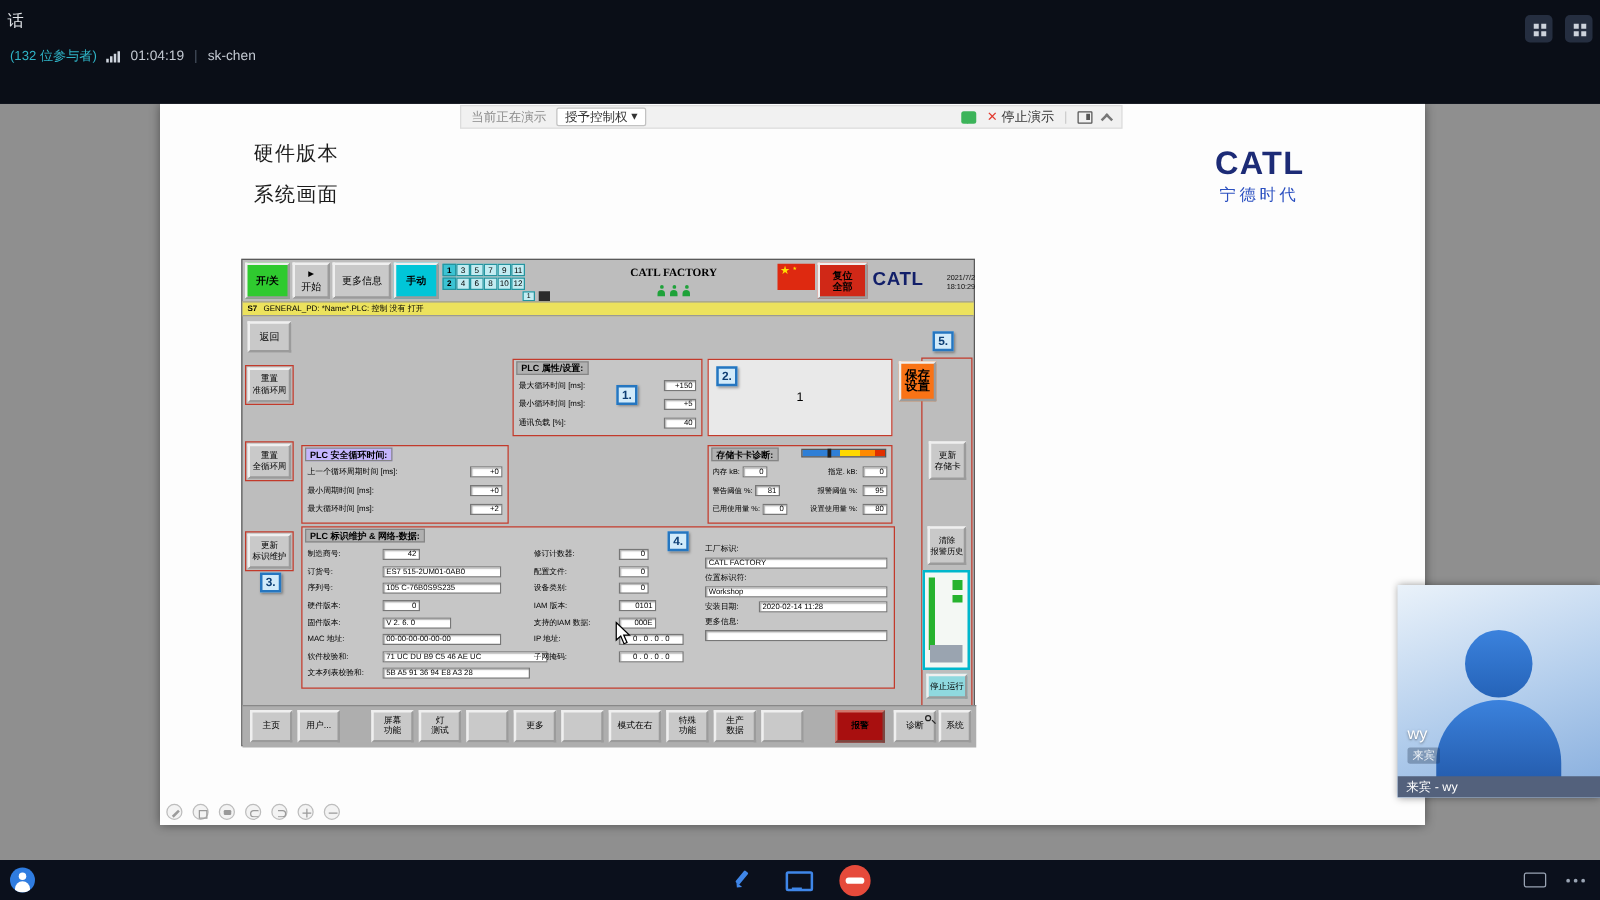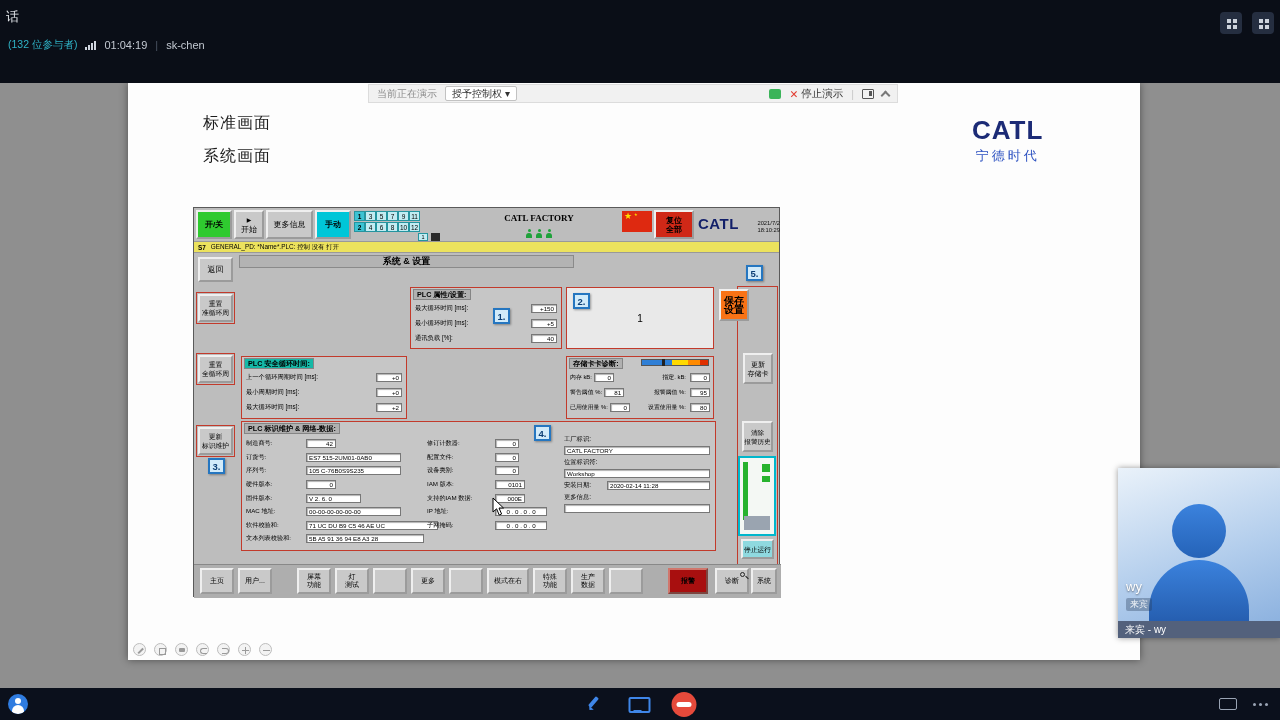--- a/index.html
+++ b/index.html
@@ -40,21 +40,21 @@
 
 #hmi{position:absolute;left:65px;top:124px;width:587px;height:390px;background:#bdbdbd;border:1px solid #5a5a5a;color:#000}
 .hbtn{position:absolute;background:#c9c9c9;border:2px outset #efefef;display:flex;flex-direction:column;align-items:center;justify-content:center;text-align:center;font-size:8px;line-height:9px;color:#000}
 .cell{width:11px;height:10px;border:1px solid #25949f;background:#c2ecf2;font-size:6.5px;display:flex;align-items:center;justify-content:center}
 .cell.dark{background:#3bc3d3;font-weight:bold}
 .gridrow{position:absolute;display:flex}
 .statusbar{position:absolute;left:0;top:33px;width:100%;height:12px;background:#ece25d;display:flex;align-items:center;gap:5px;font-size:6.4px;padding:0 4px;border-top:1px solid #999;border-bottom:1px solid #999}
 .titlestrip{position:absolute;left:45px;top:47px;width:335px;height:13px;background:#b3b3b3;border:1px solid #8a8a8a;display:flex;align-items:center;justify-content:center;font-size:9px;font-weight:bold}
 .panel{position:absolute;background:#c6c6c6;border:1px solid #c23a2b;padding-top:13px}
 .ph{position:absolute;left:2px;top:1px;background:#b0b0b0;border:1px solid #858585;font-weight:bold;font-size:7.2px;line-height:9px;padding:0 3px;white-space:nowrap}
-.ph.y{background:#14b8a6}
+.ph.y{background:#c4b5fd}
 .prow{display:flex;justify-content:space-between;align-items:center;height:15px;padding:0 4px;font-size:6.3px;white-space:nowrap}
 .prow2{display:flex;align-items:center;height:15px;padding:0 3px;font-size:5.9px;gap:2px;white-space:nowrap}
 .prow2 .g{flex:1;text-align:right;padding-right:2px}
 .pfield{background:#fff;border:1px solid #777;box-shadow:inset 1px 1px 1px rgba(0,0,0,.3);font-size:6.2px;height:9px;line-height:7px;text-align:right;padding:0 2px;overflow:hidden;white-space:nowrap}
 .pfield.l{text-align:left}
 .pfield.yv{background:#f3e32c;font-weight:bold;text-align:center}
 .membar{position:absolute;right:4px;top:2px;width:68px;height:7px;border:1px solid #555;background:linear-gradient(90deg,#2f7fd6 0 45%,#ffd900 45% 70%,#ff8a00 70% 88%,#e03000 88% 100%)}
 .membar i{position:absolute;left:30%;top:-1px;width:3px;height:7px;background:#222}
 .marker{position:absolute;width:17px;height:16px;background:#d2ebfa;border:2px solid #2576c0;color:#0c3e74;font-weight:bold;font-size:9.5px;display:flex;align-items:center;justify-content:center;z-index:5;box-shadow:1px 1px 2px rgba(0,0,0,.35)}
 .bbtn{position:absolute;top:360px;width:34px;height:26px;background:#c9c9c9;border:2px outset #efefef;display:flex;flex-direction:column;align-items:center;justify-content:center;font-size:7px;line-height:8px;text-align:center}
@@ -161,21 +161,21 @@
         <span class="chat-icon"></span>
         <span class="st-stop">
           <span class="st-x">✕</span>
           <span>停止演示</span>
         </span>
         <span class="st-sep">|</span>
         <span class="panel-icon"></span>
         <span class="chev"></span>
       </div>
 
-      <div class="doc-link" style="top:30px">标准画面</div>
+      <div class="doc-link" style="top:30px">硬件版本</div>
       <div class="doc-link" style="top:63px">系统画面</div>
 
       <div class="catl-logo">
         <div class="logo-t">CATL</div>
         <div class="logo-s">宁德时代</div>
       </div>
 
       <div id="hmi">
 
         <div class="hbtn" style="left:2px;top:2px;width:36px;height:29px;background:#2fca2f;font-weight:bold">
@@ -227,21 +227,20 @@
         </div>
 
         <div class="hmi-logo">CATL</div>
         <div class="hmi-dt">2021/7/2 18:10:29</div>
 
         <div class="statusbar">
           <span style="font-weight:bold">S7</span>
           <span>GENERAL_PD: *Name*.PLC: 控制 没有 打开</span>
         </div>
 
-        <div class="titlestrip">系统 &amp; 设置</div>
 
         <div class="hbtn" style="left:4px;top:49px;width:35px;height:25px">
             <span>返回</span>
           </div>
         <div class="hbtn redout" style="left:4px;top:86px;width:35px;height:28px;font-size:6.8px">
             <span>重置</span>
             <span>准循环周</span>
           </div>
         <div class="hbtn redout" style="left:4px;top:147px;width:35px;height:28px;font-size:6.8px">
             <span>重置</span>

